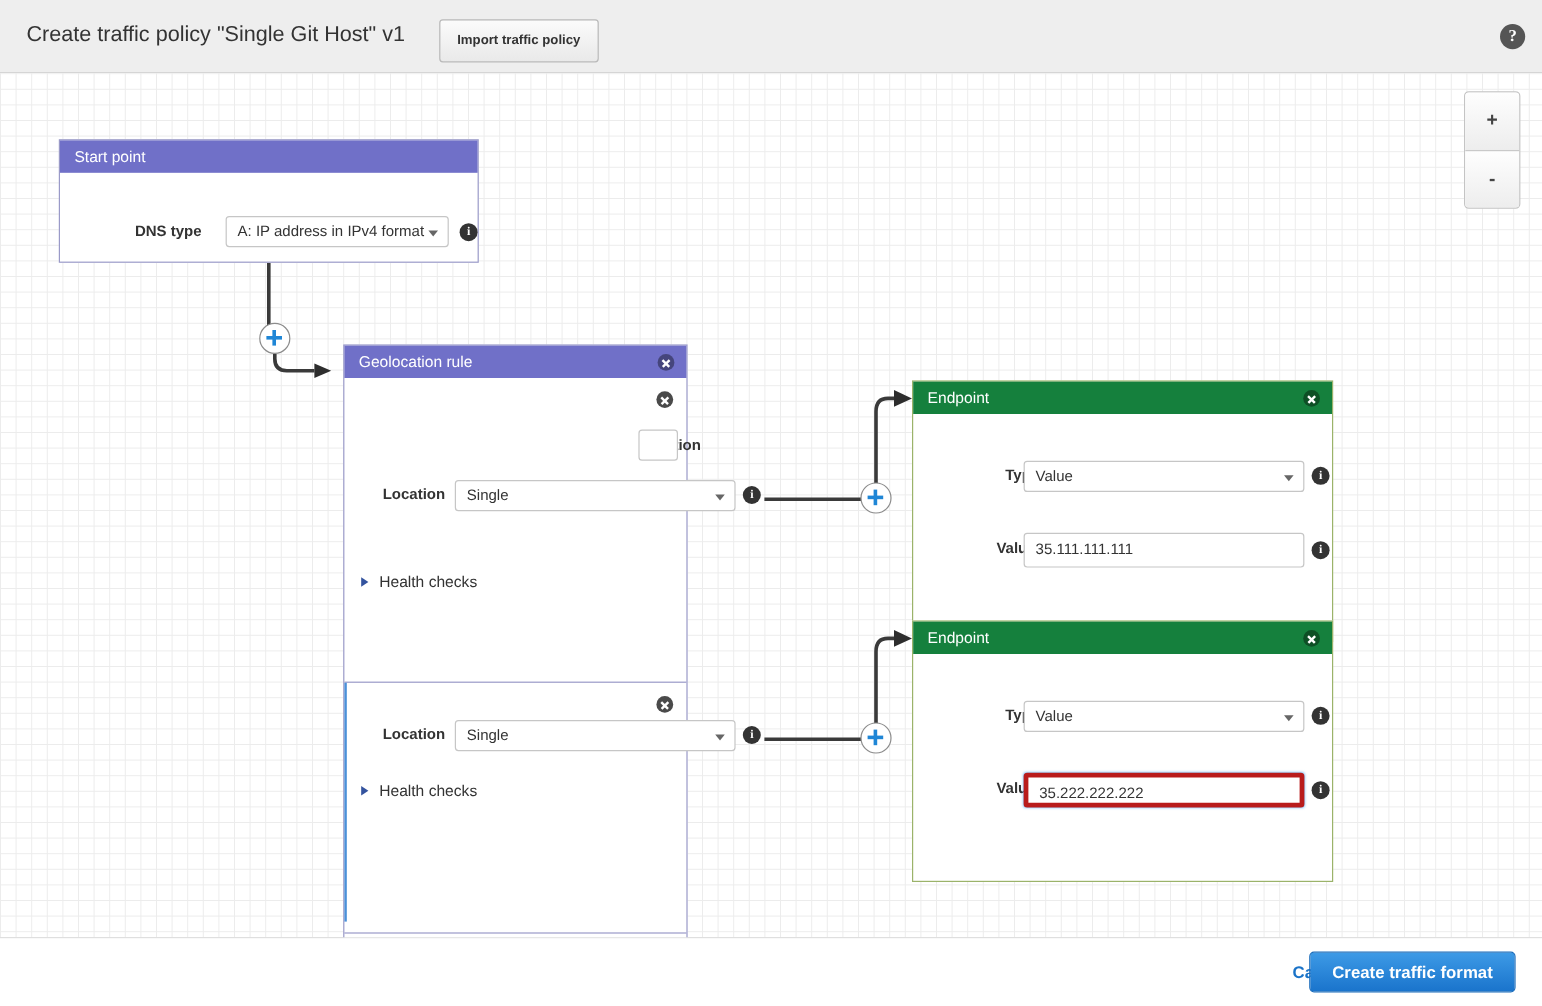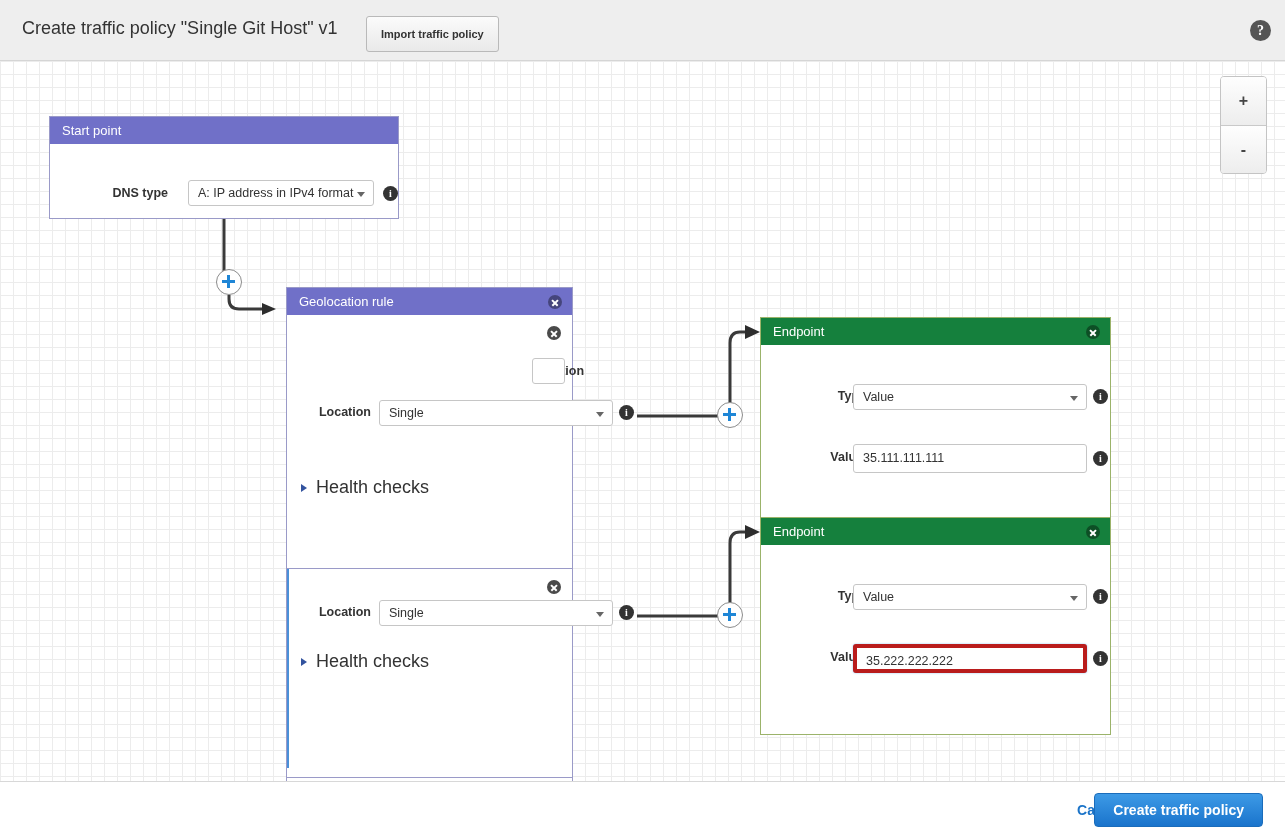--- a/index.html
+++ b/index.html
@@ -207,21 +207,21 @@
     align-items: center;
     cursor: pointer;
   }
   .tri {
     width: 0; height: 0;
     border-top: 4.5px solid transparent;
     border-bottom: 4.5px solid transparent;
     border-left: 6px solid #33539e;
     margin-right: 9px;
   }
-  .disclosure-label { font-size: 18px; color: #333333; }
+  .disclosure-label { font-size: 13px; color: #333333; }
 
   
   .geo-section { position: relative; }
   .geo-section.selected { border-left: 2px solid #4a90d9; }
   .section-divider {
     position: absolute;
     left: 0; right: 0;
     height: 1px;
     background: #9a9ac8;
   }
@@ -424,14 +424,14 @@
     <div class="text-box focused" style="position:absolute; left:92px; top:126px; width:234px; height:29px; line-height:27px;">
       <span>35.222.222.222</span>
     </div>
     <div class="info-icon" style="position:absolute; left:332px; top:133px;">i</div>
   </div>
 
 </div>
 
 <div class="footer">
   <span class="cancel-link">Cancel</span>
-  <button class="create-btn">Create traffic policy</button>
+  <button class="create-btn">Create traffic format</button>
 </div>
 
 </body></html>

